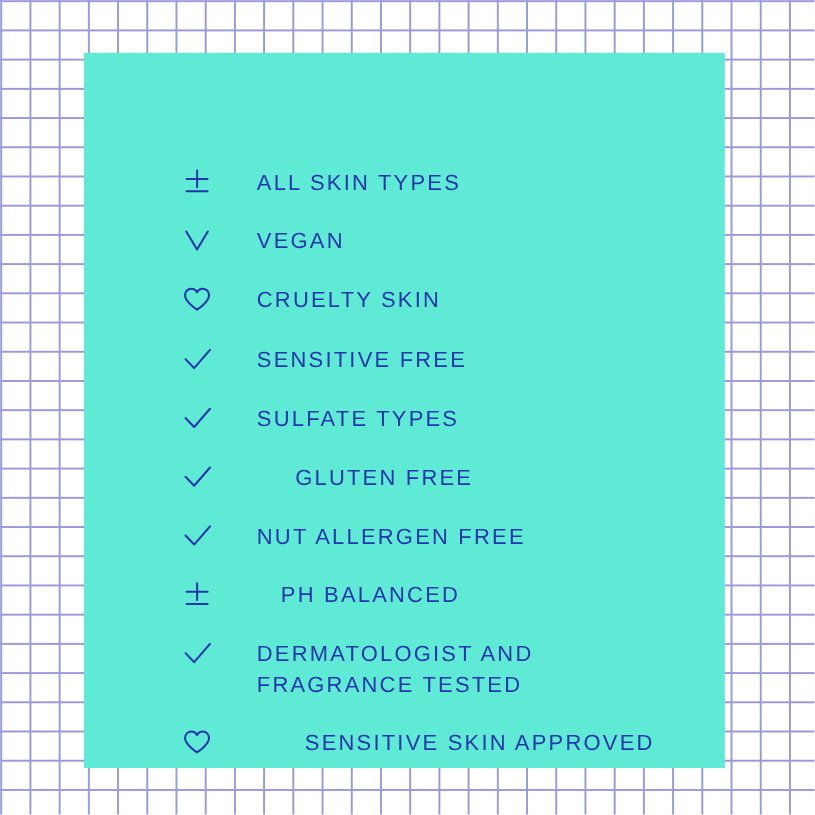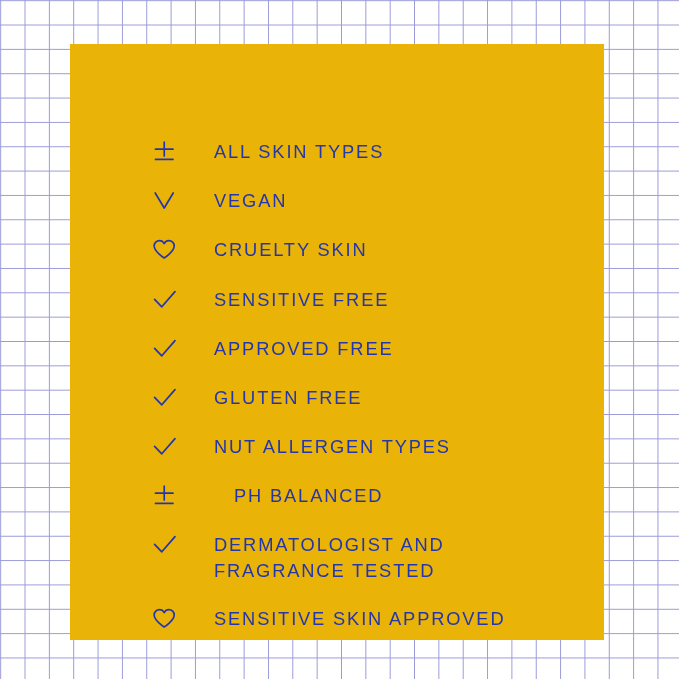--- a/index.html
+++ b/index.html
@@ -31,21 +31,21 @@
     background-position: 0.2px 0.2px;
   }
 
   
   #card {
     position: absolute;
     left: 70px;
     top: 44px;
     width: 534px;
     height: 596px;
-    background: #eab308;
+    background: #5eead4;
   }
 
   
   #claims {
     position: absolute;
     left: 0;
     top: 0;
     width: 534px;
   }
   .claim-row {
@@ -122,37 +122,37 @@
             </svg>
           </span>
           <div class="claim-label" style="top: 243px;">SENSITIVE FREE</div>
         </div>
         <div class="claim-row" style="top: 0px;">
           <span class="claim-icon" style="top: 292px;">
             <svg width="30" height="26" viewBox="0 0 30 26" fill="none" stroke="currentColor" stroke-width="1.7" stroke-linecap="round" stroke-linejoin="round">
               <path d="M2.6 12.3 L9.8 19.8 L23.0 4.6"></path>
             </svg>
           </span>
-          <div class="claim-label" style="top: 292px;">APPROVED FREE</div>
+          <div class="claim-label" style="top: 292px;">SULFATE TYPES</div>
         </div>
         <div class="claim-row" style="top: 0px;">
           <span class="claim-icon" style="top: 341px;">
             <svg width="30" height="26" viewBox="0 0 30 26" fill="none" stroke="currentColor" stroke-width="1.7" stroke-linecap="round" stroke-linejoin="round">
               <path d="M2.6 12.3 L9.8 19.8 L23.0 4.6"></path>
             </svg>
           </span>
-          <div class="claim-label" style="top: 341px;">GLUTEN FREE</div>
+          <div class="claim-label" style="top: 341px; margin-left: 32px;">GLUTEN FREE</div>
         </div>
         <div class="claim-row" style="top: 0px;">
           <span class="claim-icon" style="top: 390px;">
             <svg width="30" height="26" viewBox="0 0 30 26" fill="none" stroke="currentColor" stroke-width="1.7" stroke-linecap="round" stroke-linejoin="round">
               <path d="M2.6 12.3 L9.8 19.8 L23.0 4.6"></path>
             </svg>
           </span>
-          <div class="claim-label" style="top: 390px;">NUT ALLERGEN TYPES</div>
+          <div class="claim-label" style="top: 390px;">NUT ALLERGEN FREE</div>
         </div>
         <div class="claim-row" style="top: 0px;">
           <span class="claim-icon" style="top: 439px;">
             <svg width="30" height="26" viewBox="0 0 30 26" fill="none" stroke="currentColor" stroke-width="1.7" stroke-linecap="round" stroke-linejoin="round">
               <path d="M3.5 10.2 L21 10.2"></path>
               <path d="M12.25 3.0 L12.25 17.0"></path>
               <path d="M3.5 20.4 L21 20.4"></path>
             </svg>
           </span>
           <div class="claim-label" style="top: 439px; margin-left: 20px;">PH BALANCED</div>
@@ -165,18 +165,18 @@
           </span>
           <div class="claim-label" style="top: 488px;">DERMATOLOGIST AND
 FRAGRANCE TESTED</div>
         </div>
         <div class="claim-row" style="top: 0px;">
           <span class="claim-icon" style="top: 562px;">
             <svg width="30" height="26" viewBox="0 0 30 26" fill="none" stroke="currentColor" stroke-width="1.7" stroke-linecap="round" stroke-linejoin="round">
               <path d="M12.2 21.0 C12.2 21.0 2.2 14.6 2.2 9.0 C2.2 5.9 4.6 3.6 7.5 3.6 C9.6 3.6 11.3 4.8 12.2 6.5 C13.1 4.8 14.8 3.6 16.9 3.6 C19.8 3.6 22.2 5.9 22.2 9.0 C22.2 14.6 12.2 21.0 12.2 21.0 Z"></path>
             </svg>
           </span>
-          <div class="claim-label" style="top: 562px;">SENSITIVE SKIN APPROVED</div>
+          <div class="claim-label" style="top: 562px; margin-left: 40px;">SENSITIVE SKIN APPROVED</div>
         </div>
       </div>
   </div>
 
 </div>
 
 </body></html>

